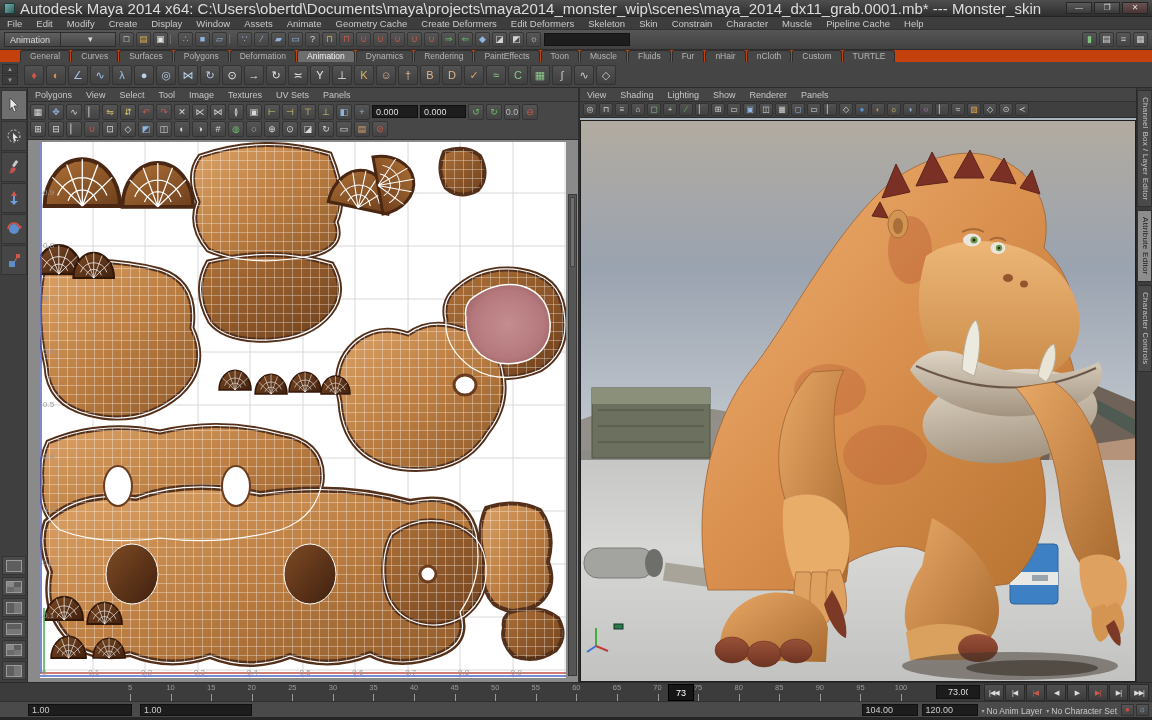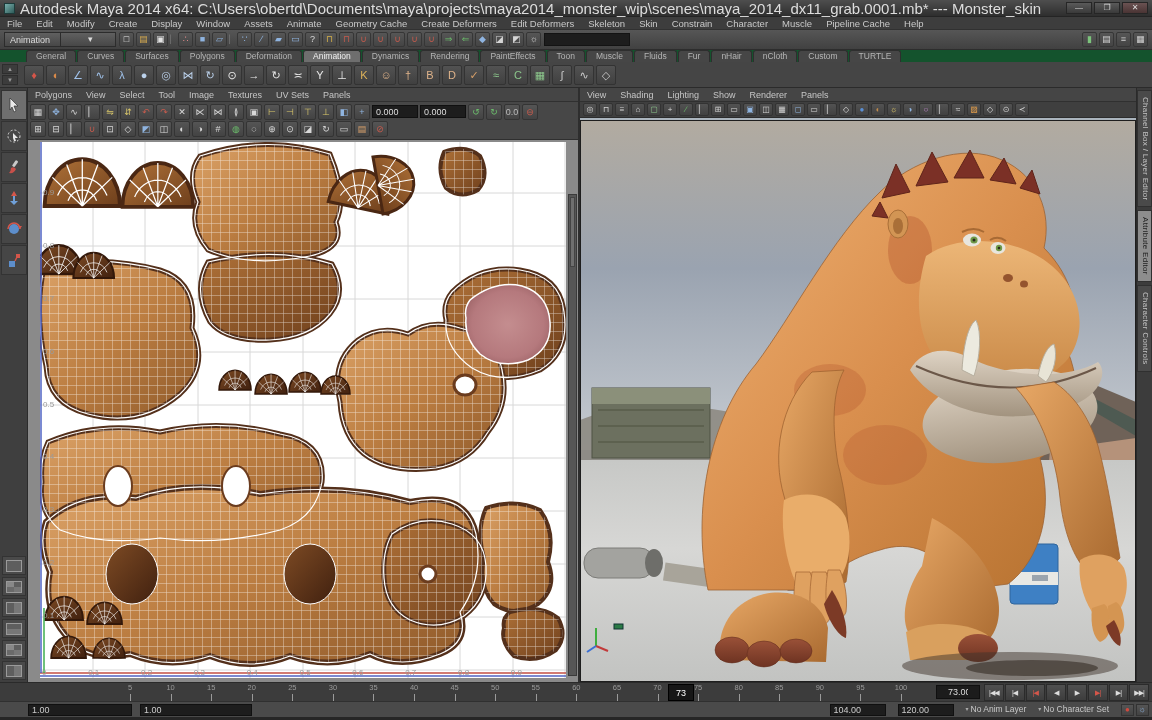--- a/index.html
+++ b/index.html
@@ -19,21 +19,21 @@
 #statusline{position:absolute;left:0;top:30px;width:1152px;height:20px;background:linear-gradient(#565656,#414141);display:flex;align-items:center;gap:3px;padding:0 4px;border-bottom:1px solid #2d2d2d}
 .mode-select{width:112px;height:15px;background:linear-gradient(#606060,#474747);border:1px solid #2c2c2c;display:flex;align-items:center}
 .mode-select span{flex:1;padding-left:5px;font-size:9px;color:#ddd}
 .mode-caret{width:13px;height:13px;border-left:1px solid #2c2c2c;text-align:center;line-height:12px;font-size:7px;color:#bbb}
 .sicon{display:inline-block;width:15px;height:15px;background:linear-gradient(#565656,#444);border:1px solid #363636;border-radius:2px;font-size:9px;line-height:13px;text-align:center;overflow:hidden}
 .sicon.sep{width:6px;background:none;border:none;color:#777;font-size:8px;line-height:15px}
 .icon-strip{display:flex;align-items:center;gap:2px}
 .sl-field{width:86px;height:13px;background:#1d1d1d;border:1px solid #131313;color:#ccc;font-size:9px;padding:0 3px}
 #sl-right{margin-left:auto}
 
-#shelftabs{position:absolute;left:0;top:50px;width:1152px;height:12px;background:#14532d;display:flex;align-items:center;padding-left:26px}
+#shelftabs{position:absolute;left:0;top:50px;width:1152px;height:12px;background:#c2410c;display:flex;align-items:center;padding-left:20px}
 .shelf-tab{padding:1px 9px;font-size:8.5px;color:#b5b5b5;background:#464646;border:1px solid #2e2e2e;border-bottom:none;margin-right:1px;border-radius:3px 3px 0 0;line-height:9px}
 .shelf-tab.active{background:#6e6e6e;color:#f0f0f0}
 
 #shelf{position:absolute;left:0;top:62px;width:1152px;height:26px;background:#454545;border-bottom:1px solid #2b2b2b;display:flex;align-items:center;gap:2px;padding:0 2px}
 .shelf-arrows{display:flex;flex-direction:column;gap:1px;margin-right:4px}
 .shelf-arrow{width:16px;height:10px;background:#3c3c3c;border:1px solid #2e2e2e;font-size:6px;line-height:8px;text-align:center;color:#999}
 .bicon{display:inline-block;width:20px;height:20px;background:linear-gradient(#525252,#404040);border:1px solid #333;border-radius:2px;font-size:11px;line-height:18px;text-align:center}
 
 #main{position:absolute;left:0;top:88px;width:1152px;height:594px;background:#3a3a3a}
 
@@ -88,21 +88,21 @@
 .tbtn.red{color:#d4564a}
 
 #rangerow{position:absolute;left:0;top:701px;width:1152px;height:16px;background:#4a4a4a;border-top:1px solid #303030;display:flex;align-items:center}
 .rfield{height:12px;background:#1d1d1d;border:1px solid #101010;color:#ccc;font-size:9px;padding:2px 3px}
 #rs1{position:absolute;left:28px;width:104px}
 #rs2{position:absolute;left:140px;width:112px}
 #rtrack{position:absolute;left:258px;width:580px;height:12px;background:#3a3a3a;border:1px solid #2d2d2d}
 #rlight{position:absolute;left:2px;top:1px;width:480px;height:8px;background:linear-gradient(#7d7d7d,#696969);display:flex;align-items:center}
 .rhandle{width:10px;height:8px;background:#9a9a9a;border:1px solid #666;font-size:7px;line-height:7px;color:#222;text-align:center}
 #rangeend{margin-left:auto;font-size:8px;color:#1e1e1e;padding-right:2px}
-#rs-right{position:absolute;right:3px;display:flex;align-items:flex-start;gap:12px}
+#rs-right{position:absolute;right:3px;display:flex;align-items:flex-end;gap:4px}
 .dd{display:flex;align-items:center;gap:2px}
 .dd .caret{font-size:6px;color:#aaa}
 .dd .ddlabel{font-size:8.5px;color:#c9c9c9;white-space:nowrap}
 .ricon{width:13px;height:12px;background:linear-gradient(#555,#434343);border:1px solid #333;font-size:8px;line-height:10px;text-align:center}
 #bottomstrip{position:absolute;left:0;top:717px;width:1152px;height:3px;background:#262626}
 </style>
 </head>
 <body>
 
 <div class="app">

